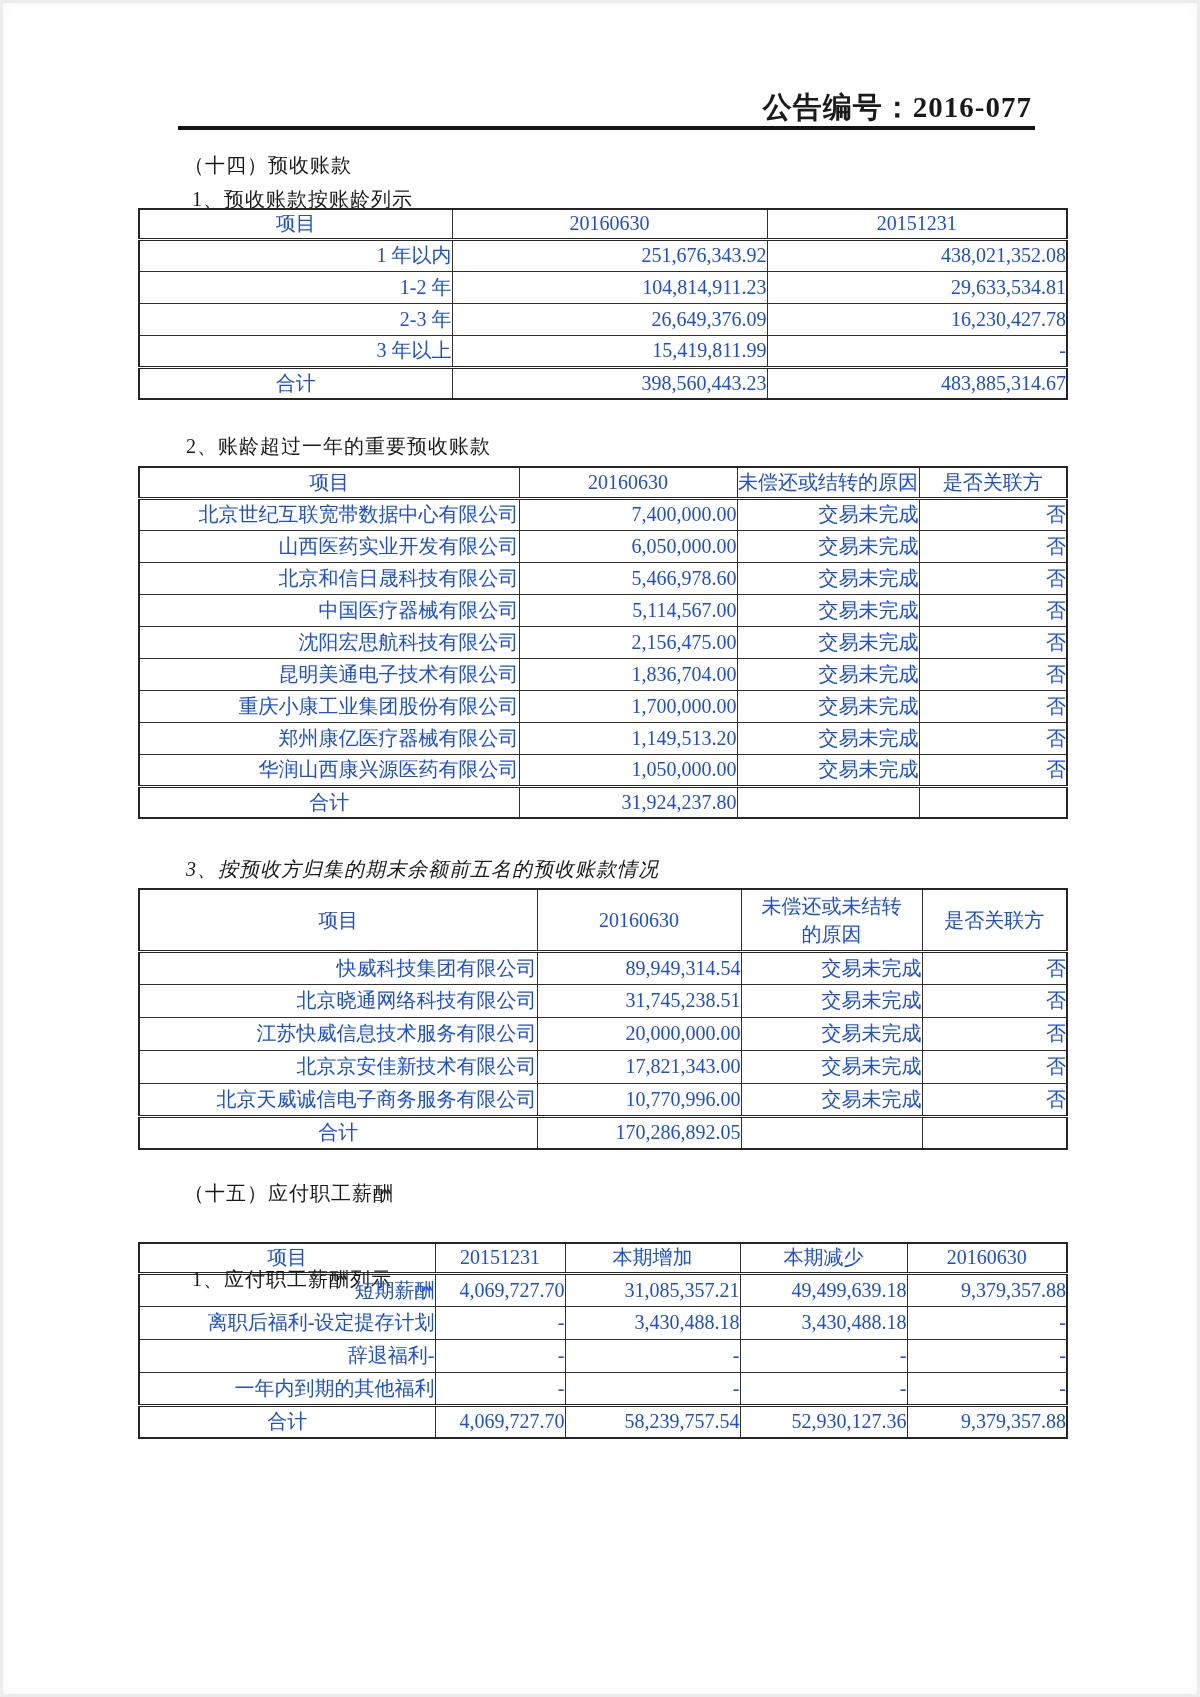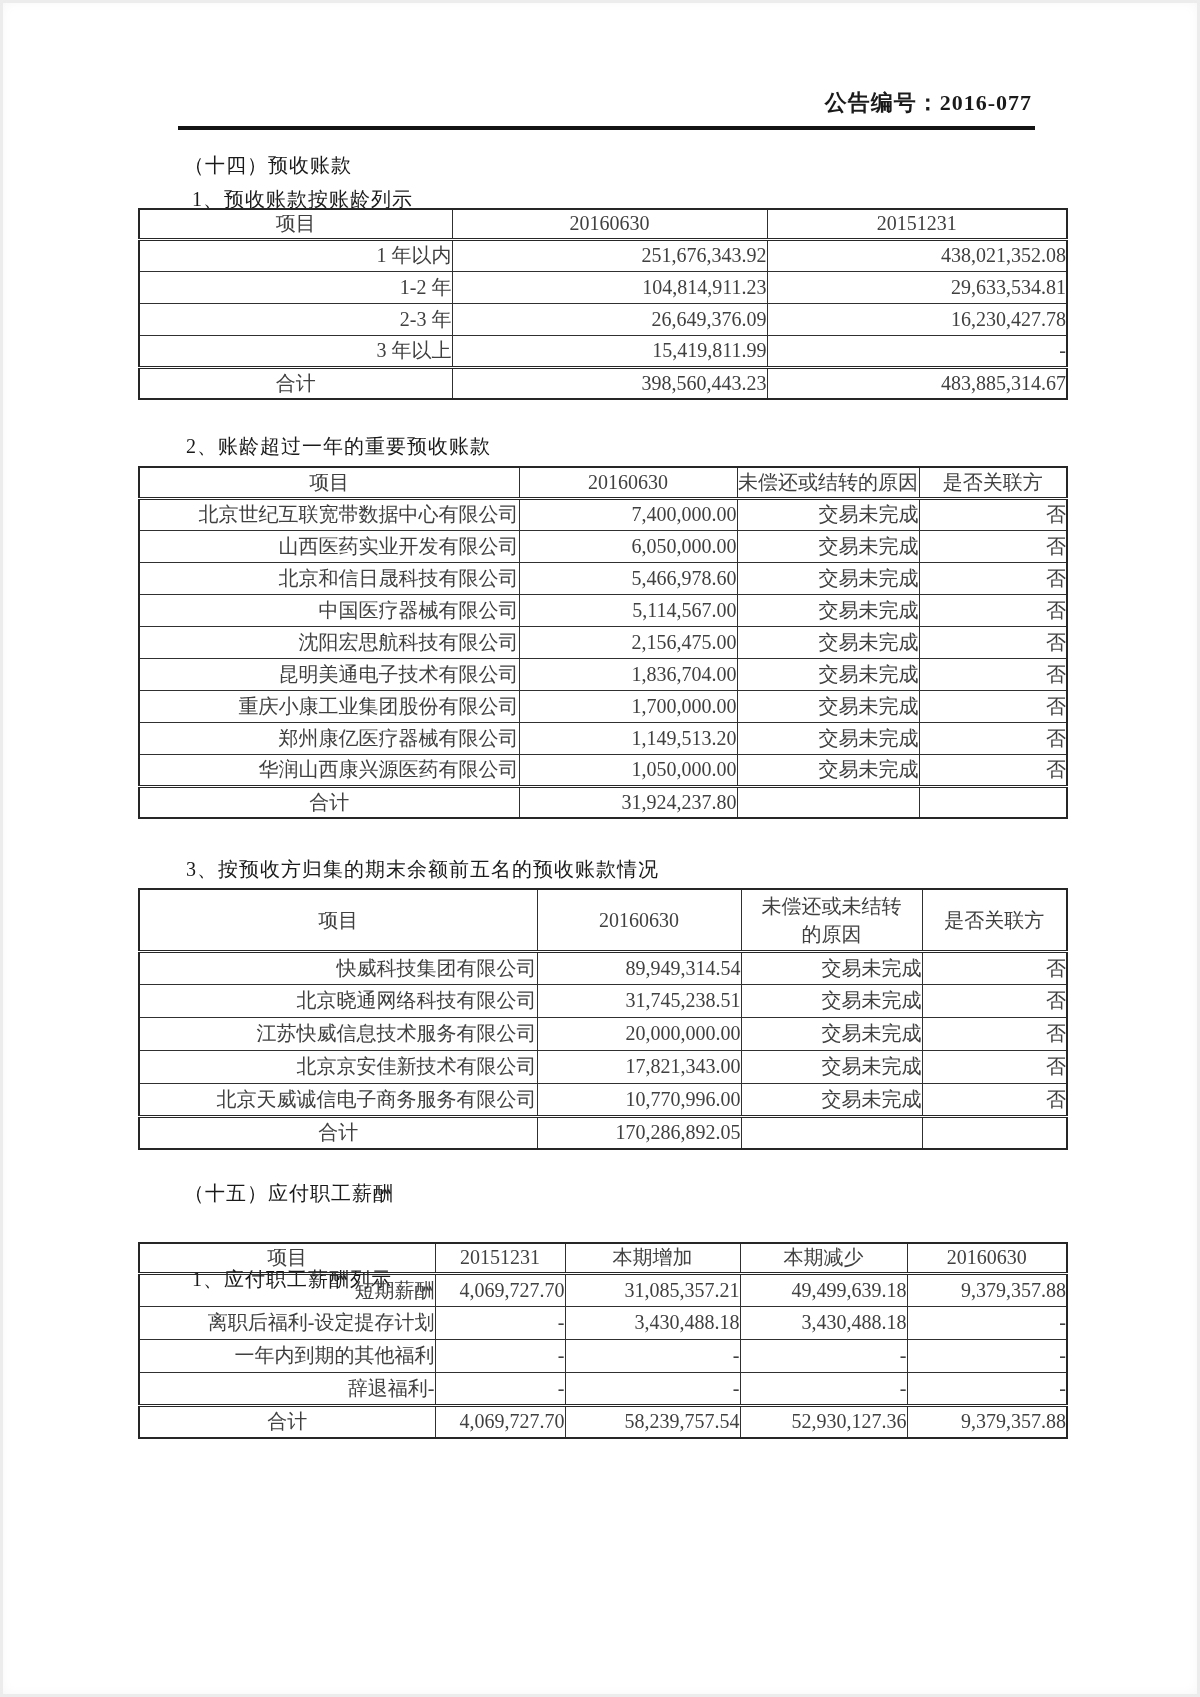--- a/index.html
+++ b/index.html
@@ -8,39 +8,39 @@
     width:1200px;height:1697px;
     background:#ffffff;
     box-shadow:inset 0 0 0 3px #ececec, inset 0 0 14px #f2f2f2;
     font-family:"Liberation Serif","DejaVu Serif",serif;
     color:#1a1a1a;
     overflow:hidden;
   }
   .abs{position:absolute;}
   .doc-no{
     top:88px;right:168px;
-    font-size:22px;font-weight:bold;letter-spacing:1px;
+    font-size:29px;font-weight:bold;letter-spacing:1px;
   }
   .rule{
     top:126px;left:178px;width:857px;height:4px;
     background:#141414;
   }
   .sec-title{font-size:20px;letter-spacing:1px;}
   .t14-title{top:152px;left:184px;}
   .t14-sub1{top:186px;left:192px;}
   .t14-sub2{top:433px;left:186px;}
-  .t14-sub3{top:856px;left:186px;}
+  .t14-sub3{top:856px;left:186px;font-style:italic;}
   .t15-title{top:1180px;left:184px;}
   .t15-sub1{top:1266px;left:192px;}
 
   table.tbl{
     border-collapse:collapse;table-layout:fixed;
     width:928px;left:138px;
     border:2px solid #262626;
-    font-size:20px;color:#404040;
+    font-size:20px;color:#1d4ed8;
   }
   table.tbl td{
     border:1px solid #303030;
     vertical-align:middle;
     padding:0;
     overflow:hidden;white-space:nowrap;
   }
   table.tbl thead td{
     text-align:center;
     border-bottom:3px double #262626;
@@ -282,28 +282,28 @@
         <td class="r">9,379,357.88</td>
       </tr>
       <tr>
         <td class="l">离职后福利-设定提存计划</td>
         <td class="r">-</td>
         <td class="r">3,430,488.18</td>
         <td class="r">3,430,488.18</td>
         <td class="r">-</td>
       </tr>
       <tr>
+        <td class="l">辞退福利-</td>
+        <td class="r">-</td>
+        <td class="r">-</td>
+        <td class="r">-</td>
+        <td class="r">-</td>
+      </tr>
+      <tr>
         <td class="l">一年内到期的其他福利</td>
-        <td class="r">-</td>
-        <td class="r">-</td>
-        <td class="r">-</td>
-        <td class="r">-</td>
-      </tr>
-      <tr>
-        <td class="l">辞退福利-</td>
         <td class="r">-</td>
         <td class="r">-</td>
         <td class="r">-</td>
         <td class="r">-</td>
       </tr>
       <tr class="total">
         <td class="c">合计</td>
         <td class="r">4,069,727.70</td>
         <td class="r">58,239,757.54</td>
         <td class="r">52,930,127.36</td>

